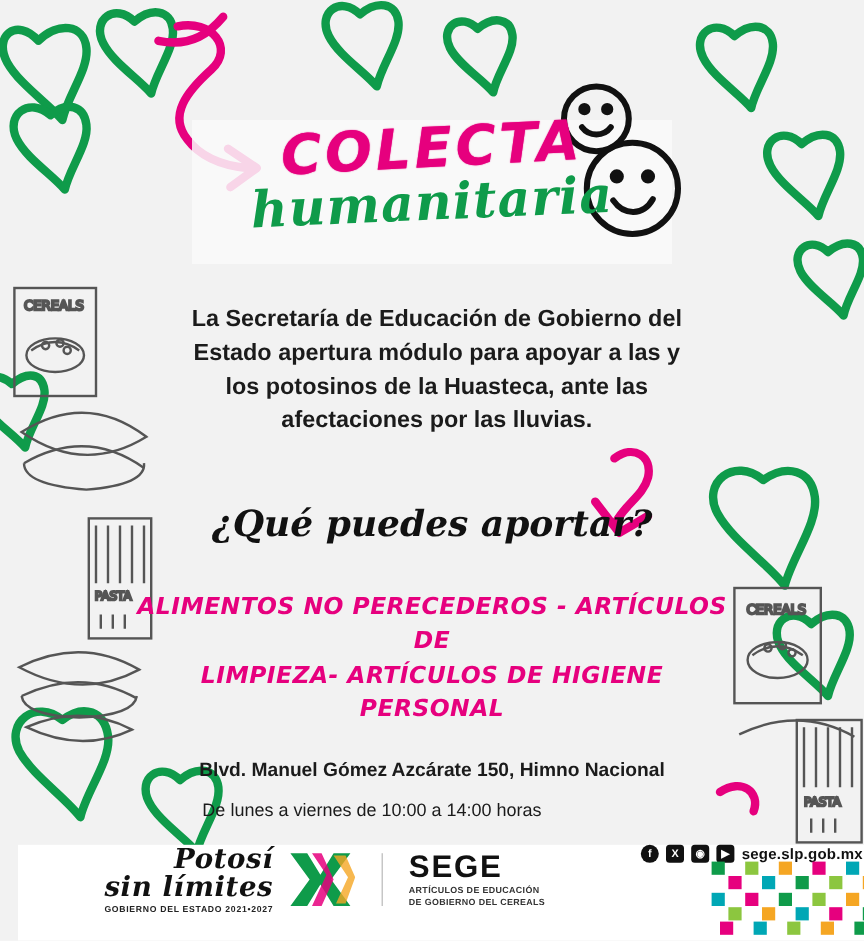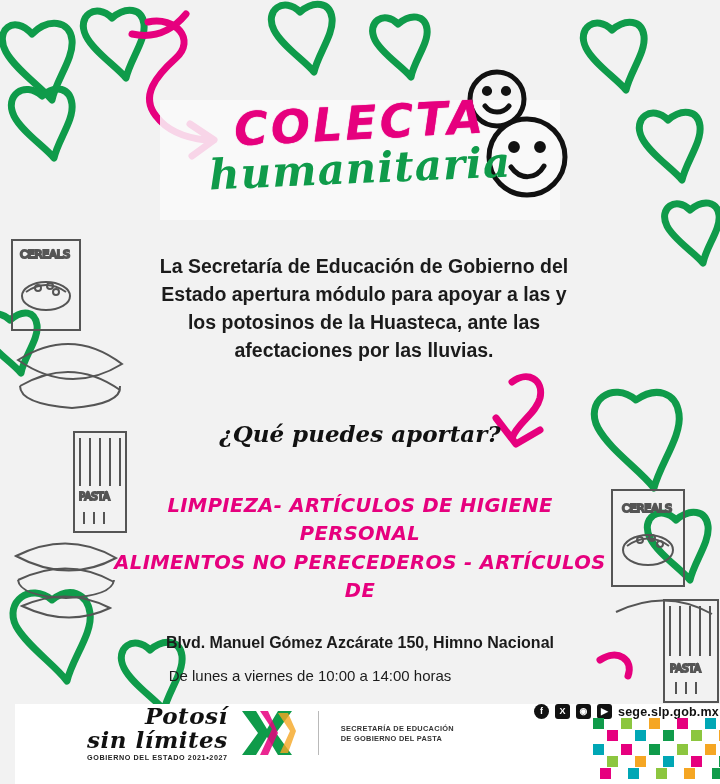--- a/index.html
+++ b/index.html
@@ -62,21 +62,21 @@
     color: #1b1b1b;
   }
   
   .q1 {
     position: absolute;
     top: 420px; left: 0; width: 720px;
     text-align: center;
     font-family: "DejaVu Serif", serif;
     font-style: italic;
     font-weight: 700;
-    font-size: 23px;
+    font-size: 30px;
     color: #111;
   }
   .items {
     position: absolute;
     top: 492px; left: 110px; width: 500px;
     text-align: center;
     color: #e6007e;
     font-weight: 700;
     font-size: 19.5px;
     line-height: 1.45;
@@ -300,43 +300,44 @@
   <div class="headline-wrap">
     <div class="h-colecta">COLECTA</div><br>
     <div class="h-human">humanitaria</div>
   </div>
 
   <div class="lead">La Secretaría de Educación de Gobierno del Estado apertura módulo para apoyar a las y los potosinos de la  Huasteca, ante las afectaciones por las lluvias.</div>
 
   <div class="q1">¿Qué puedes aportar?</div>
 
   <div class="items">
+    <div>ALIMENTOS NO PERECEDEROS - ARTÍCULOS DE</div>
     <div>LIMPIEZA- ARTÍCULOS DE HIGIENE PERSONAL</div>
-    <div>ALIMENTOS NO PERECEDEROS - ARTÍCULOS DE</div>
   </div>
 
   <div class="addr">Blvd. Manuel Gómez Azcárate 150, Himno Nacional</div>
   <div class="hours">De lunes a viernes de 10:00 a 14:00 horas</div>
 
   <div class="footer">
     <div class="footer-left">
       <div class="potosi">
         <div class="l1">Potosí</div>
         <div class="l2">sin límites</div>
         <div class="l3">GOBIERNO DEL ESTADO 2021•2027</div>
       </div>
       <svg class="logo-x" viewBox="0 0 58 52">
         <path d="M4 4 L20 26 L4 48 L18 48 L29 30 L40 48 L54 48 L38 26 L54 4 L40 4 L29 22 L18 4 Z" fill="#0f9b4a"></path>
         <path d="M22 4 L34 22 L22 48 L30 48 L40 26 L30 4 Z" fill="#e6007e" opacity="0.85"></path>
         <path d="M40 6 L52 24 L42 46 L50 46 L58 24 L50 6 Z" fill="#f5a623" opacity="0.8"></path>
       </svg>
       <div class="divider"></div>
       <div class="sege">
-        <div class="s2">SECRETARÍA DE EDUCACIÓN</div>
-        <div class="s2">DE GOBIERNO DEL PASTA</div>
+        <div class="s1">SEGE</div>
+        <div class="s2">ARTÍCULOS DE EDUCACIÓN</div>
+        <div class="s2">DE GOBIERNO DEL CEREALS</div>
       </div>
     </div>
 
     <div class="footer-right">
       <div class="social">
         <span class="sicon circle">f</span>
         <span class="sicon">X</span>
         <span class="sicon">◉</span>
         <span class="sicon">▶</span>
         <span class="site">sege.slp.gob.mx</span>

